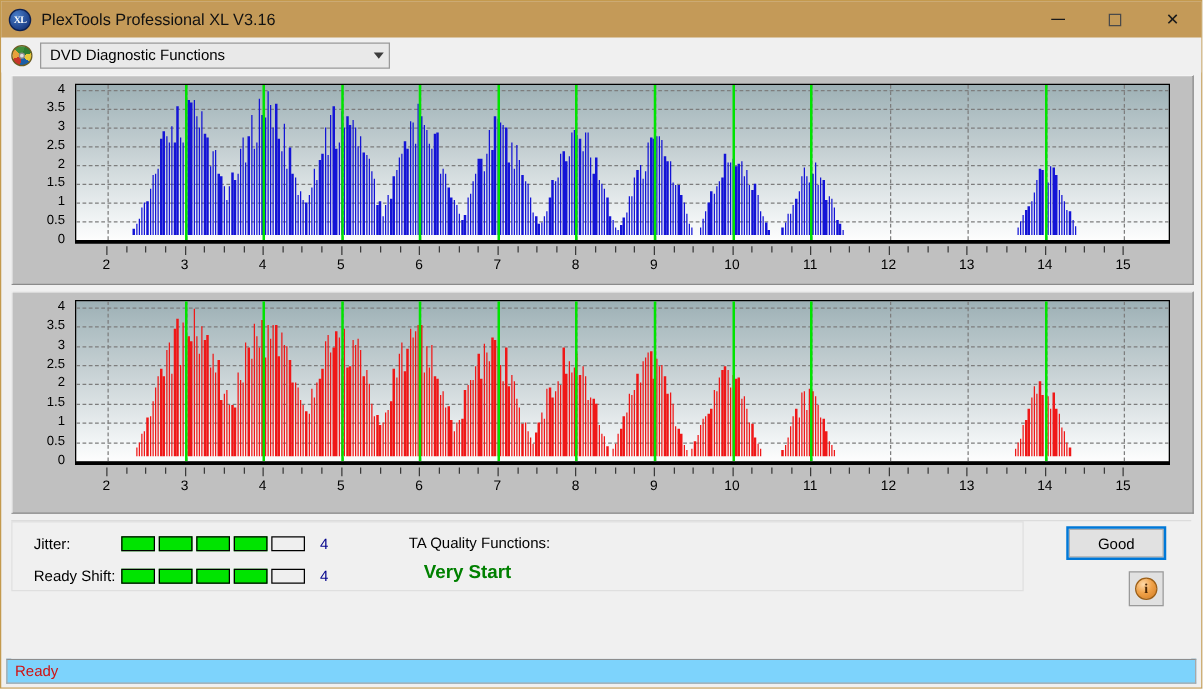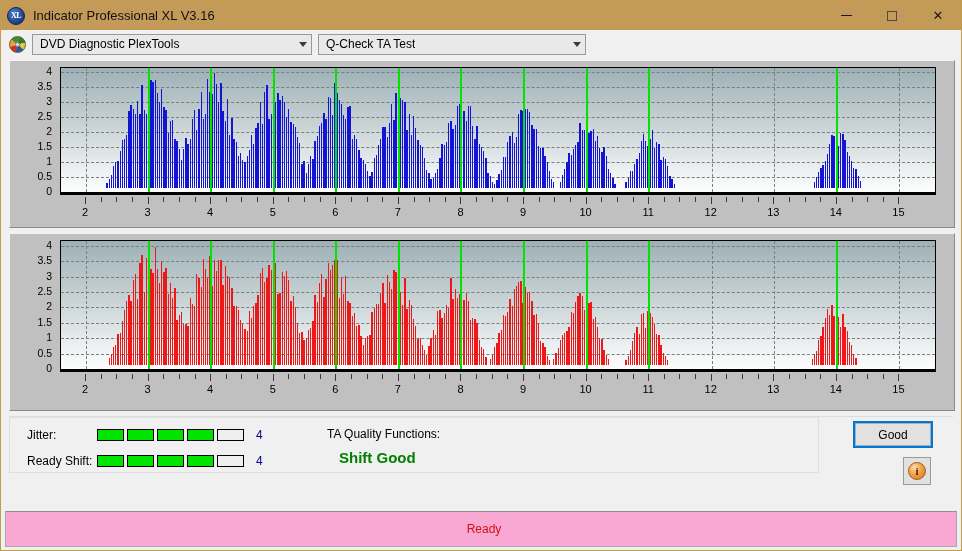--- a/index.html
+++ b/index.html
@@ -313,67 +313,62 @@
     border: 1px solid #9c5f17;
     box-sizing: border-box;
     color: #4a2605;
     font-size: 11px; font-weight: bold;
     font-family: "Liberation Serif", serif;
     display: flex; align-items: center; justify-content: center;
     line-height: 1;
   }
   
   .statusbar {
-    height: 36px;
+    height: 20px;
     flex: none;
     margin: 0 4px 3px 4px;
     border: 1px solid #a8a8a8;
     border-top-color: #8d8d8d;
     box-sizing: border-box;
-    background: #f9a8d4;
+    background: #7dd3fc;
     display: flex;
     align-items: center;
-    justify-content: center;
   }
   .status-text {
     font-size: 12px;
     color: #d01212;
     padding-left: 6px;
   }
 </style>
 </head>
 <body>
 
 <div class="window">
 
   <div class="titlebar">
     <div class="app-icon">XL</div>
-    <div class="title-text">Indicator Professional XL V3.16</div>
+    <div class="title-text">PlexTools Professional XL V3.16</div>
     <div class="win-buttons">
       <div class="win-btn">
           <span class="glyph-min"></span>
         </div>
       <div class="win-btn">
           <span class="glyph-max"></span>
         </div>
       <div class="win-btn">
           <span>✕</span>
         </div>
     </div>
   </div>
 
 
   <div class="toolbar">
     <div class="disc-icon"></div>
     <div class="combo combo-fn">
-      <span class="lbl">DVD Diagnostic PlexTools</span>
-      <span class="chev"></span>
-    </div>
-    <div class="combo combo-test">
-      <span class="lbl">Q-Check TA Test</span>
+      <span class="lbl">DVD Diagnostic Functions</span>
       <span class="chev"></span>
     </div>
   </div>
 
   <div class="charts">
 
     <div class="chart-panel" id="chart-top">
       <div class="ylabels">
           <div class="ytick" style="top: 124.403px;">0</div>
           <div class="ytick" style="top: 109.415px;">0.5</div>
@@ -1181,21 +1176,21 @@
           <div class="seg on"></div>
           <div class="seg on"></div>
           <div class="seg on"></div>
           <div class="seg"></div>
         </div>
       <div class="meter-value">4</div>
     </div>
 
     <div class="ta-block">
       <div class="ta-title">TA Quality Functions:</div>
-      <div class="ta-value">Shift Good</div>
+      <div class="ta-value">Very Start</div>
     </div>
 
     <div class="start-btn">Good</div>
     <div class="info-btn">
       <span class="info-ball">i</span>
     </div>
   </div>
 
   <div class="statusbar">
     <div class="status-text">Ready</div>

